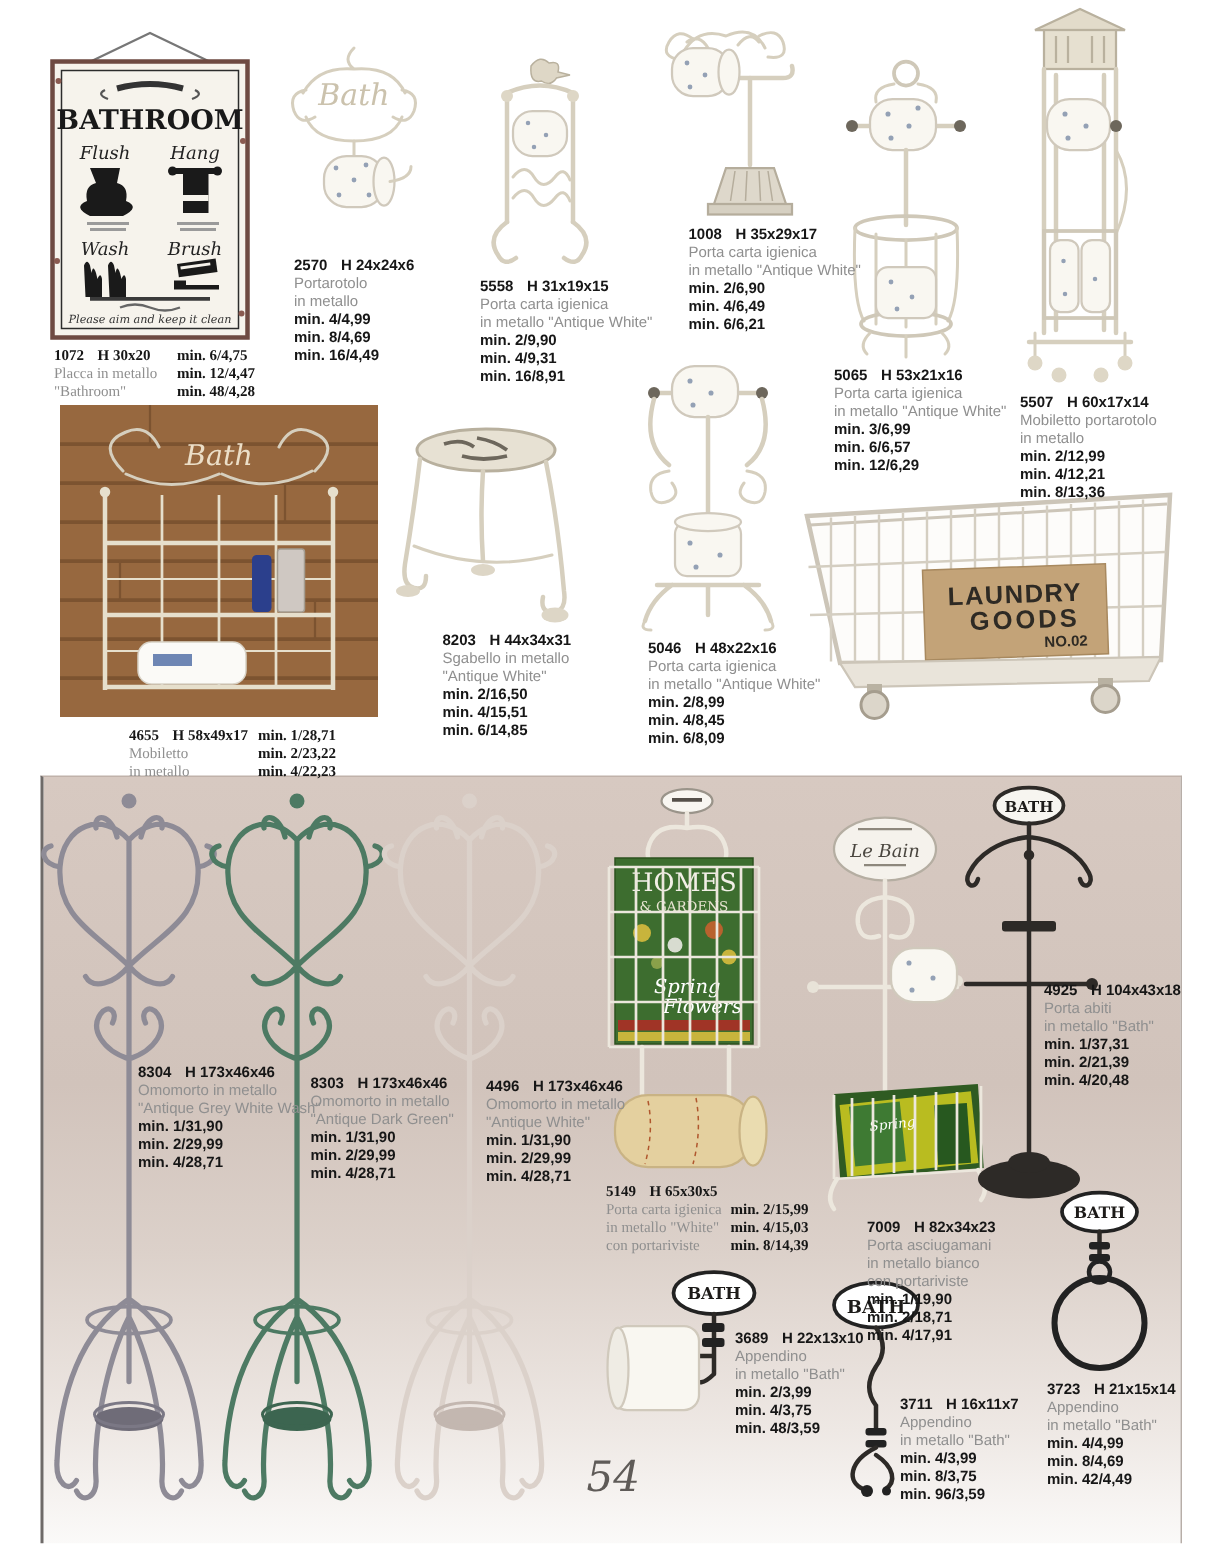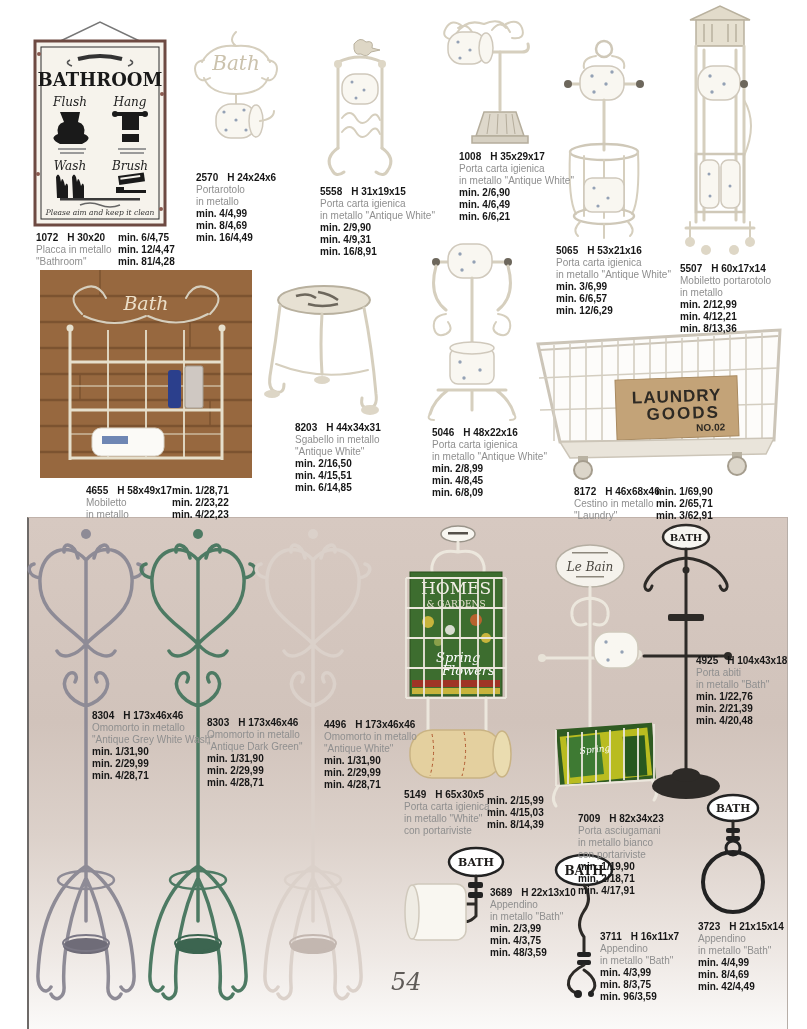--- a/index.html
+++ b/index.html
@@ -7,23 +7,23 @@
         font-family:"Liberation Sans",sans-serif;color:#1c1c1c;padding-left:38px;}
   .abs{position:absolute;}
   .panel{position:absolute;left:27px;top:517px;width:758px;height:512px;
          background:linear-gradient(180deg,#d7c9c1 0%,#d1c3bb 40%,#dcd1ca 62%,#eee8e4 85%,#fbfaf9 100%);
          border-left:2px solid #6e6a68;border-top:1px solid #c0b2aa;border-right:1px solid #b7aea8;}
   .ptext{position:absolute;font-size:10px;line-height:12px;white-space:nowrap;z-index:5;}
   .code{font-weight:bold;color:#161616;}
   .code .dims{margin-left:9px;}
   .desc{color:#8f8f8f;}
   .price{font-weight:bold;color:#161616;}
-  .twocol{display:flex;align-items:center;}
+  .twocol{display:flex;align-items:flex-end;font-family:Liberation Serif, serif;}
   .pagenum{position:absolute;left:391px;top:968px;font-family:"DejaVu Serif",serif;
-           font-style:italic;font-size:24px;color:#5f5b58;z-index:6;}
+           font-style:italic;font-size:28px;color:#5f5b58;z-index:6;}
   svg{position:absolute;overflow:visible;}
   .wire{fill:none;stroke:#d6cfbe;stroke-width:3;stroke-linecap:round;}
   .wire2{fill:none;stroke:#d6cfbe;stroke-width:2;stroke-linecap:round;}
   .wwire{fill:none;stroke:#ece7dd;stroke-width:3;stroke-linecap:round;}
   .roll{fill:#f9f7f1;stroke:#d0c9bc;stroke-width:1.5;}
   .dot{fill:#94a1b5;}
   .blk{fill:none;stroke:#2d2a27;stroke-width:3;stroke-linecap:round;}
   .rack{fill:none;stroke-width:3.5;stroke-linecap:round;}
   .rack-grey{stroke:#8e8b96;} .tray-grey{fill:#6f6c78;}
   .rack-green{stroke:#4d7a63;} .tray-green{fill:#3c6550;}
@@ -77,21 +77,21 @@
   </svg>
   <div class="ptext twocol" style="left:36px;top:232px">
     <div style="width:82px">
       <div class="code"><span>1072</span><span class="dims">H 30x20</span></div>
       <div class="desc">Placca in metallo</div>
       <div class="desc">"Bathroom"</div>
     </div>
     <div>
       <div class="price">min. 6/4,75</div>
       <div class="price">min. 12/4,47</div>
-      <div class="price">min. 81/4,28</div>
+      <div class="price">min. 48/4,28</div>
     </div>
   </div>
 
   <svg class="abs" style="left:190px;top:26px" width="92" height="130" viewBox="0 0 92 130">
     <path class="wire2" d="M46,6 q-8,8 0,14 M14,34 q-12,2 -8,14 q4,10 14,4 M78,34 q12,2 8,14 q-4,10 -14,4 M12,36 q10,-18 34,-16 q26,-2 34,16 M14,52 q6,16 32,16 q26,0 32,-16"></path>
     <text x="46" y="44" text-anchor="middle" class="scriptf" font-size="20" fill="#cbc2ad">Bath</text>
     <path class="wire2" d="M46,68 v10"></path>
     <rect class="roll" x="26" y="78" width="40" height="34" rx="15"></rect>
     <ellipse cx="66" cy="95" rx="7" ry="16" class="roll"></ellipse>
     <path class="wire2" d="M70,95 q14,-2 14,-10"></path>
@@ -306,32 +306,20 @@
       <text x="182" y="112" text-anchor="middle" font-size="10" font-weight="bold" fill="#2e2a24">NO.02</text>
     </g>
     <path d="M32,122 L246,118 L238,134 L42,138 Z" fill="#e9e4da" stroke="#ccc5b8" stroke-width="1.5"></path>
     <g>
       <rect x="50" y="136" width="10" height="8" fill="#b9b2a2"></rect>
       <circle cx="55" cy="150" r="9" fill="#dcd6ca" stroke="#a59d8e" stroke-width="2"></circle>
       <rect x="204" y="132" width="10" height="8" fill="#b9b2a2"></rect>
       <circle cx="209" cy="146" r="9" fill="#dcd6ca" stroke="#a59d8e" stroke-width="2"></circle>
     </g>
   </svg>
-  <div class="ptext twocol" style="left:574px;top:486px">
-    <div style="width:82px">
-      <div class="code"><span>8172</span><span class="dims">H 46x68x46</span></div>
-      <div class="desc">Cestino in metallo</div>
-      <div class="desc">"Laundry"</div>
-    </div>
-    <div>
-      <div class="price">min. 1/69,90</div>
-      <div class="price">min. 2/65,71</div>
-      <div class="price">min. 3/62,91</div>
-    </div>
-  </div>
 
   <div class="panel"></div>
 
   <svg class="abs" style="left:24px;top:526px" width="125" height="485" viewBox="0 0 125 485">
     <circle cx="62" cy="8" r="5" fill="#8e8b96"></circle>
     <path class="rack rack-grey" d="M62,118 C40,96 14,86 16,52 C18,24 44,14 62,34 C80,14 106,24 108,52 C110,86 84,96 62,118 M16,52 C4,50 2,40 10,38 M108,52 C120,50 122,40 114,38 M54,32 C50,16 38,16 40,26 M70,32 C74,16 86,16 84,26 M62,118 C52,130 38,134 33,125 M62,118 C72,130 86,134 91,125 M62,34 L62,395 M62,180 C44,174 36,160 43,150 C48,143 55,148 51,156 M62,180 C80,174 88,160 81,150 C76,143 69,148 73,156 M62,340 C30,362 16,402 14,448 C13,463 22,470 27,461 M62,340 C94,362 108,402 110,448 C111,463 102,470 97,461 M62,352 C46,384 38,432 40,460 C41,472 31,477 27,468 M62,352 C78,384 86,432 84,460 C83,472 93,477 97,468"></path>
     <ellipse cx="62" cy="354" rx="28" ry="9" fill="none" stroke="#8e8b96" stroke-width="2.5"></ellipse>
     <ellipse cx="62" cy="420" rx="23" ry="8" class="tray-grey"></ellipse>
     <ellipse cx="62" cy="417" rx="23" ry="8" fill="none" stroke="#7b7885" stroke-width="2"></ellipse>
   </svg>
@@ -455,21 +443,21 @@
     <rect x="32" y="92" width="36" height="7" rx="2" fill="#2d2a27"></rect>
     <path class="blk" d="M8,134 h82"></path>
     <circle cx="92" cy="134" r="4" fill="#2d2a27"></circle>
     <ellipse cx="50" cy="264" rx="34" ry="13" fill="#2d2a27"></ellipse>
     <ellipse cx="50" cy="253" rx="14" ry="7" fill="#2d2a27"></ellipse>
   </svg>
   <div class="ptext" style="left:696px;top:655px">
     <div class="code"><span>4925</span><span class="dims">H 104x43x18</span></div>
     <div class="desc">Porta abiti</div>
     <div class="desc">in metallo "Bath"</div>
-    <div class="price">min. 1/22,76</div>
+    <div class="price">min. 1/37,31</div>
     <div class="price">min. 2/21,39</div>
     <div class="price">min. 4/20,48</div>
   </div>
 
   <svg class="abs" style="left:398px;top:842px" width="110" height="115" viewBox="0 0 110 115">
     <ellipse cx="78" cy="20" rx="27" ry="14" fill="#ffffff" stroke="#222" stroke-width="2.5"></ellipse>
     <text x="78" y="24" text-anchor="middle" class="serif" font-size="11" font-weight="bold" fill="#1d1b19">BATH</text>
     <path class="blk" d="M78,34 v40 M78,62 H20 M78,74 q-10,10 -14,2"></path>
     <rect x="70" y="40" width="15" height="6" rx="2" fill="#222"></rect>
     <rect x="70" y="50" width="15" height="6" rx="2" fill="#222"></rect>

